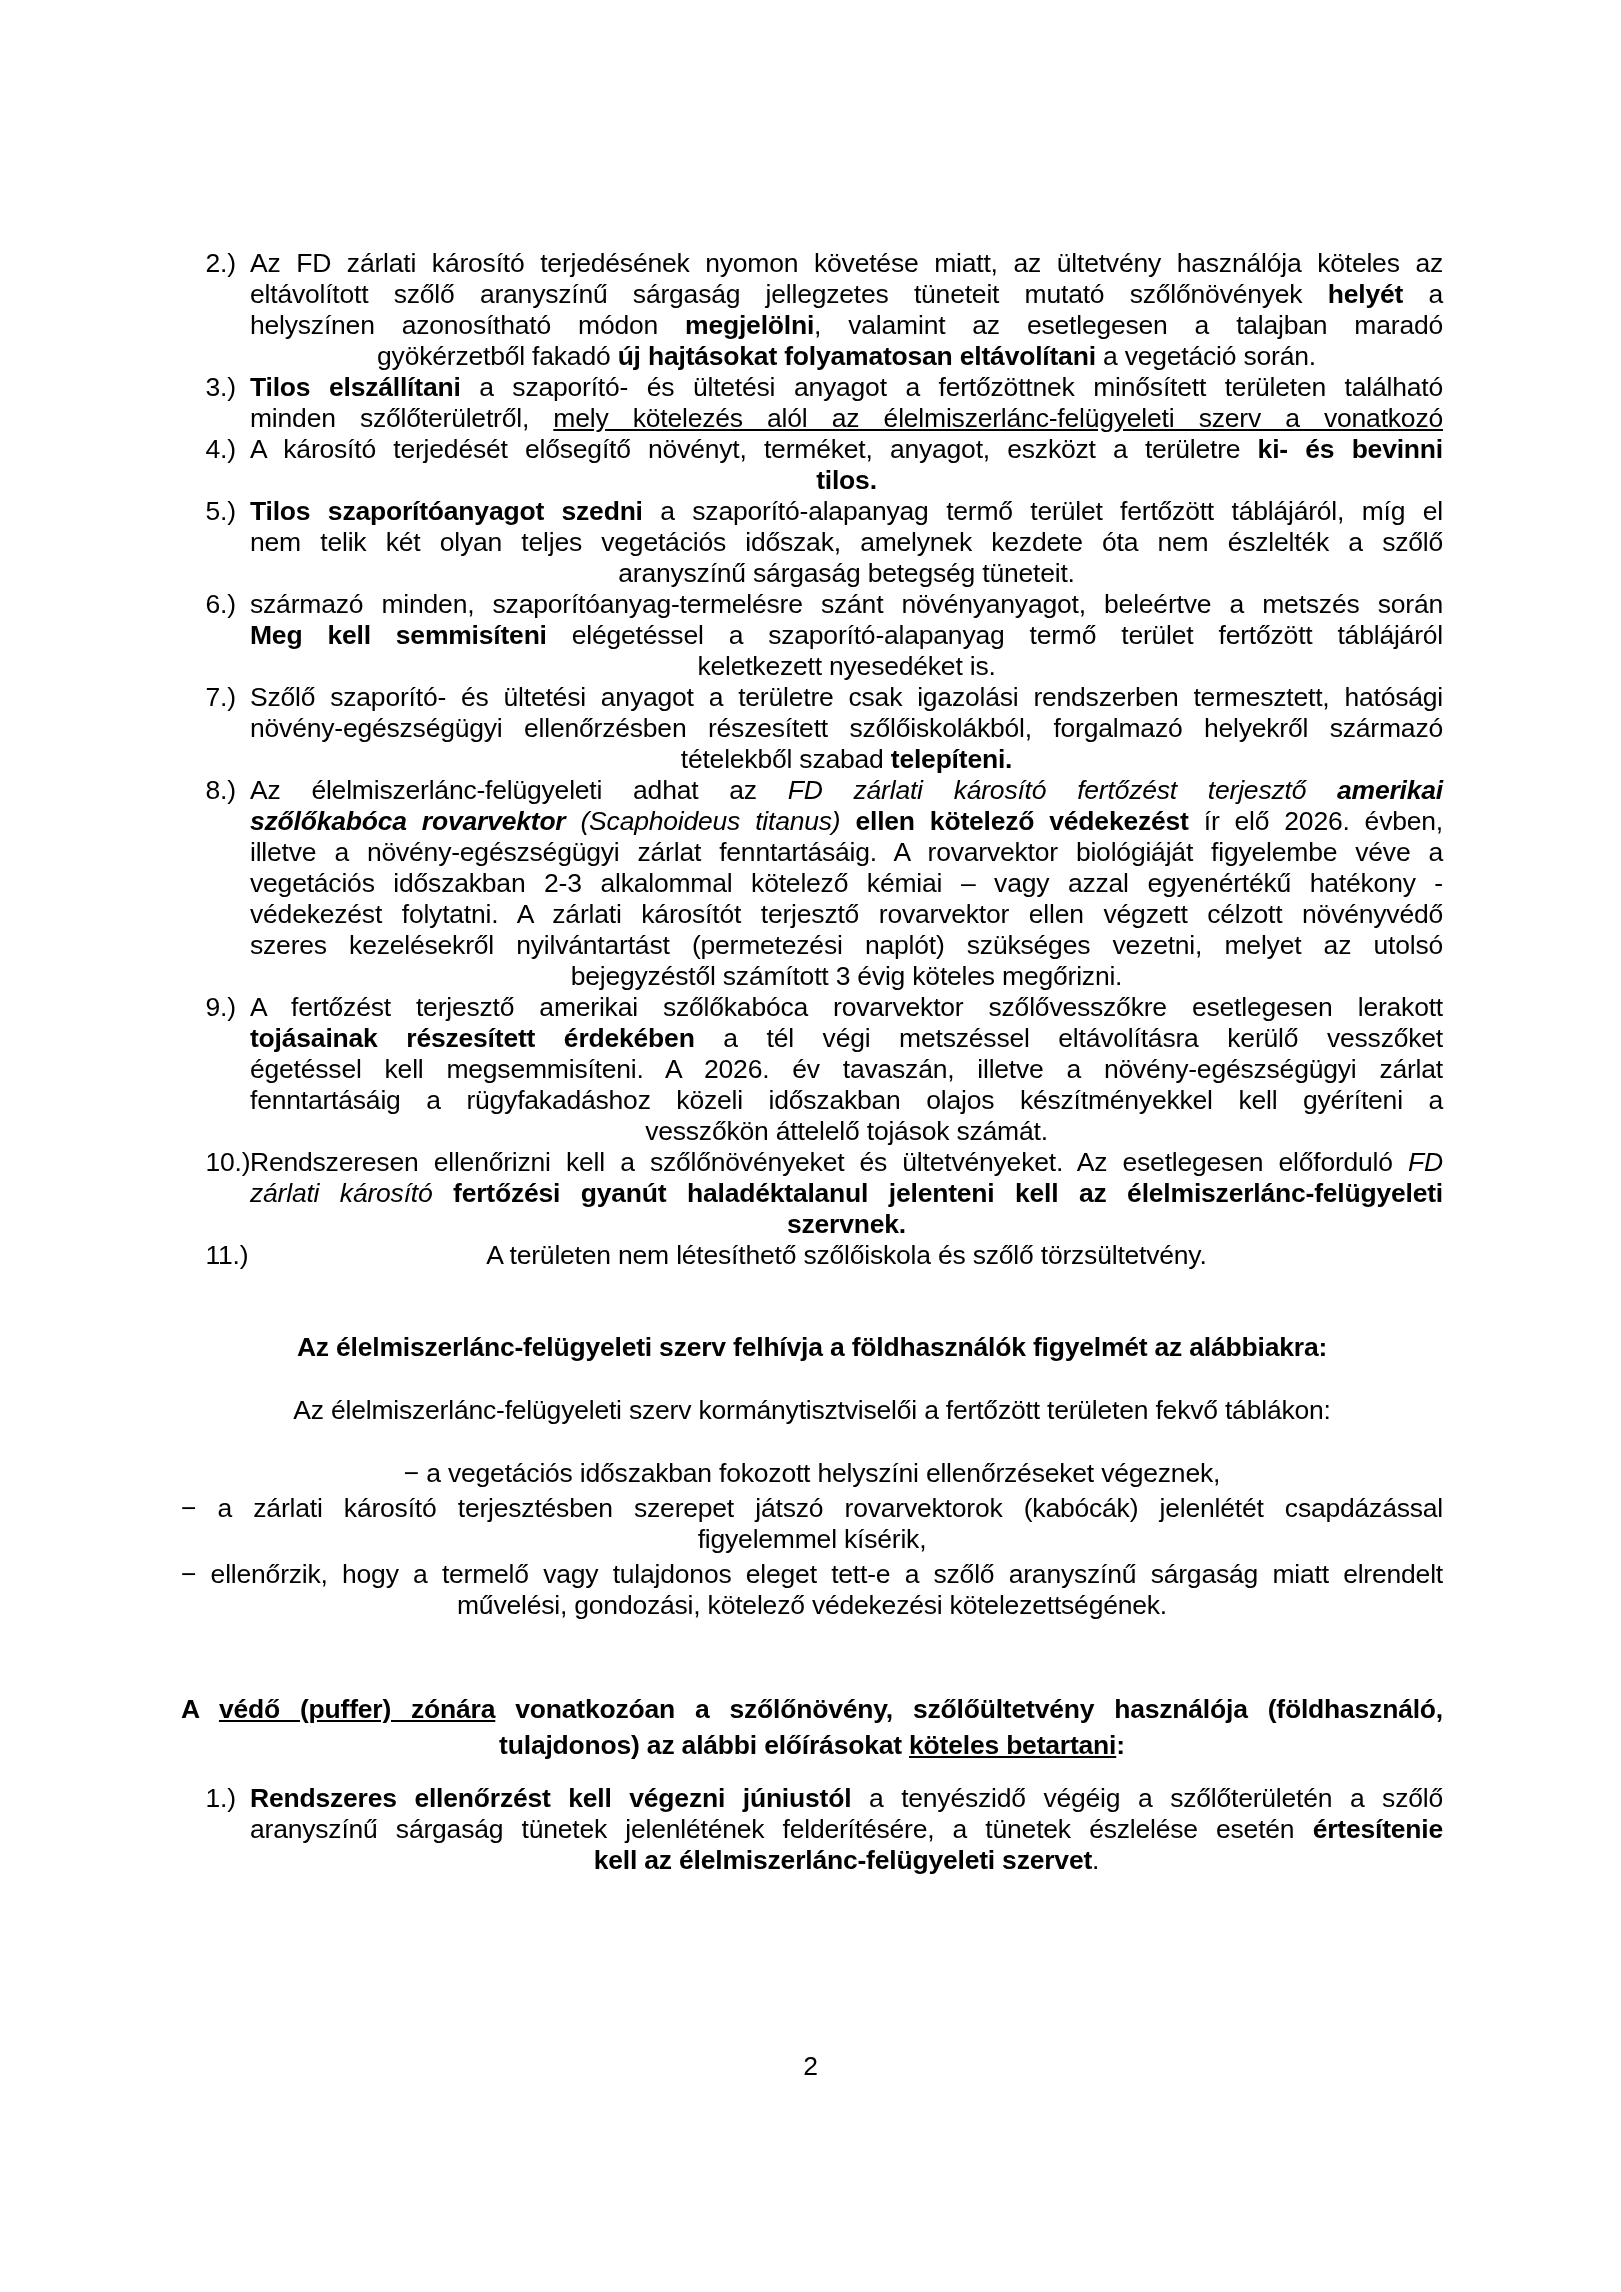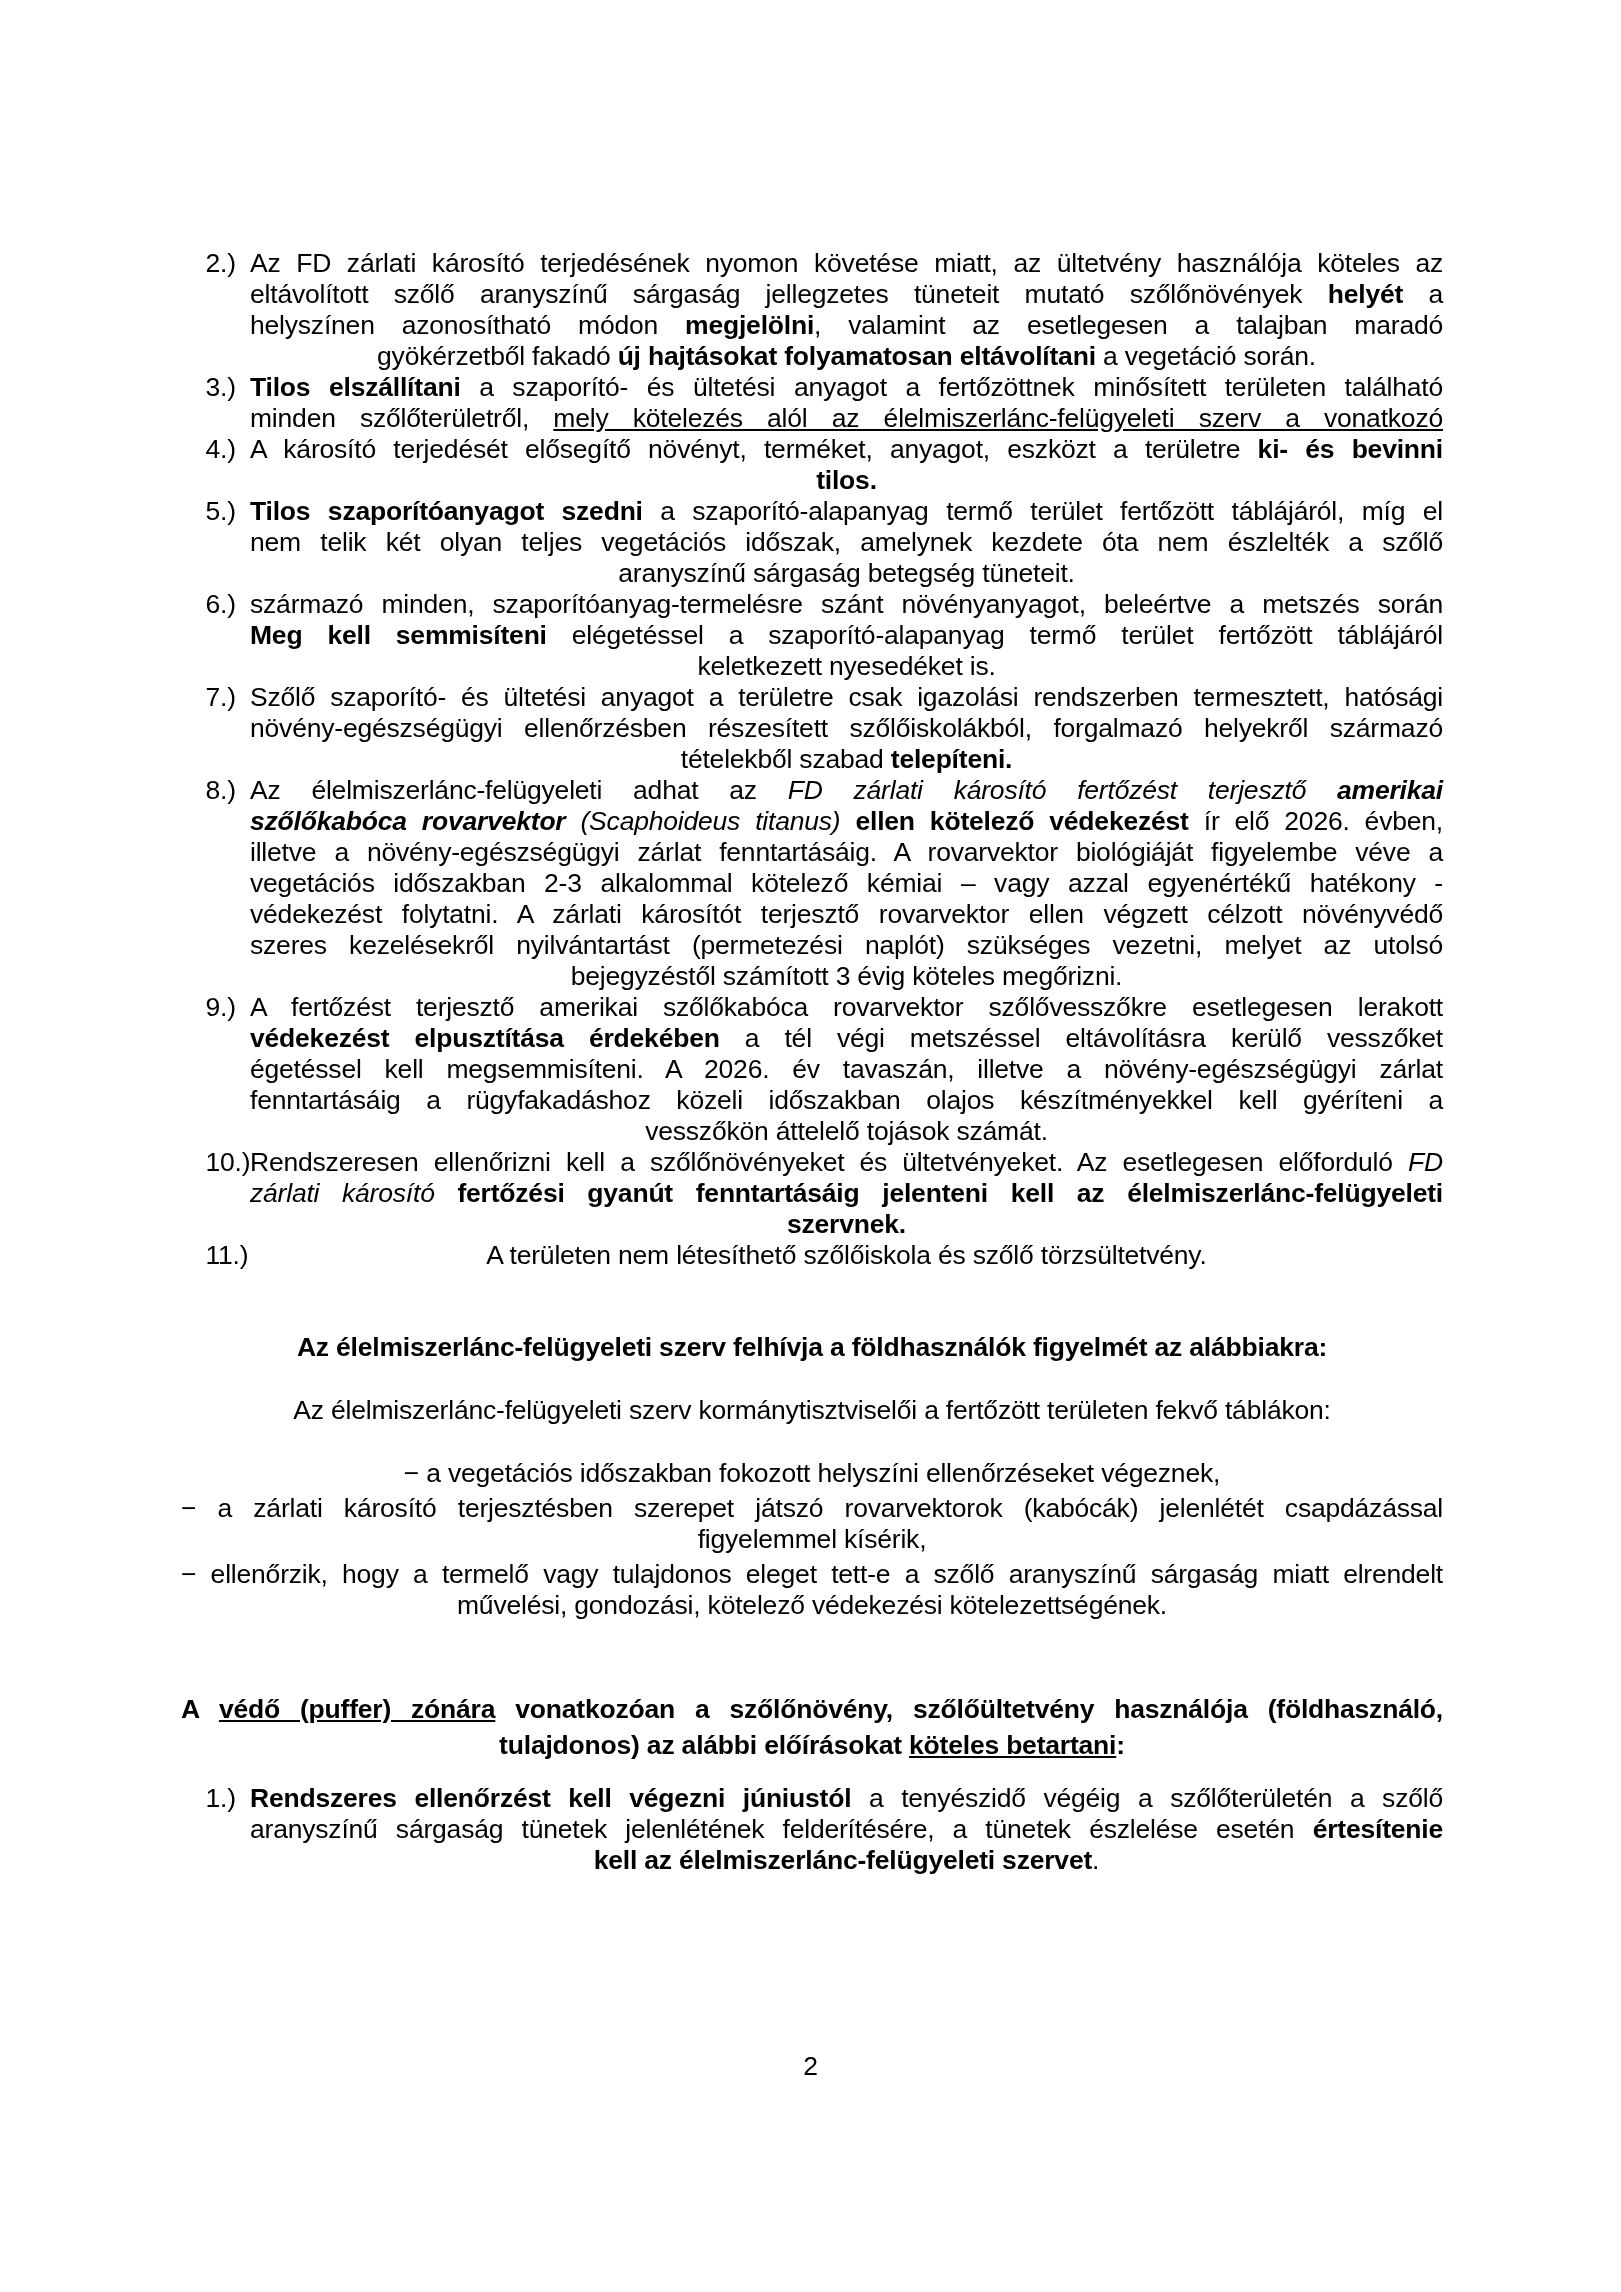--- a/index.html
+++ b/index.html
@@ -108,29 +108,29 @@
         <div class="line just"><span class="b i">szőlőkabóca rovarvektor</span><span class="i"> (Scaphoideus titanus) </span><span class="b">ellen kötelező védekezést</span><span> ír elő 2026. évben,</span></div>
         <div class="line just"><span>illetve a növény-egészségügyi zárlat fenntartásáig. A rovarvektor biológiáját figyelembe véve a</span></div>
         <div class="line just"><span>vegetációs időszakban 2-3 alkalommal kötelező kémiai – vagy azzal egyenértékű hatékony -</span></div>
         <div class="line just"><span>védekezést folytatni. A zárlati károsítót terjesztő rovarvektor ellen végzett célzott növényvédő</span></div>
         <div class="line just"><span>szeres kezelésekről nyilvántartást (permetezési naplót) szükséges vezetni, melyet az utolsó</span></div>
         <div class="line"><span>bejegyzéstől számított 3 évig köteles megőrizni.</span></div>
       </div>
       <div class="block numbered">
         <span class="num">9.)</span>
         <div class="line just"><span>A fertőzést terjesztő amerikai szőlőkabóca rovarvektor szőlővesszőkre esetlegesen lerakott</span></div>
-        <div class="line just"><span class="b">védekezést elpusztítása érdekében</span><span> a tél végi metszéssel eltávolításra kerülő vesszőket</span></div>
+        <div class="line just"><span class="b">tojásainak részesített érdekében</span><span> a tél végi metszéssel eltávolításra kerülő vesszőket</span></div>
         <div class="line just"><span>égetéssel kell megsemmisíteni. A 2026. év tavaszán, illetve a növény-egészségügyi zárlat</span></div>
         <div class="line just"><span>fenntartásáig a rügyfakadáshoz közeli időszakban olajos készítményekkel kell gyéríteni a</span></div>
         <div class="line"><span>vesszőkön áttelelő tojások számát.</span></div>
       </div>
       <div class="block numbered">
         <span class="num">10.)</span>
         <div class="line just"><span>Rendszeresen ellenőrizni kell a szőlőnövényeket és ültetvényeket. Az esetlegesen előforduló </span><span class="i">FD</span></div>
-        <div class="line just"><span class="i">zárlati károsító </span><span class="b">fertőzési gyanút fenntartásáig jelenteni kell az élelmiszerlánc-felügyeleti</span></div>
+        <div class="line just"><span class="i">zárlati károsító </span><span class="b">fertőzési gyanút haladéktalanul jelenteni kell az élelmiszerlánc-felügyeleti</span></div>
         <div class="line"><span class="b">szervnek.</span></div>
       </div>
       <div class="block numbered">
         <span class="num">11.)</span>
         <div class="line"><span>A területen nem létesíthető szőlőiskola és szőlő törzsültetvény.</span></div>
       </div>
       <div class="block heading1">
         <div class="line"><span class="b">Az élelmiszerlánc-felügyeleti szerv felhívja a földhasználók figyelmét az alábbiakra:</span></div>
       </div>
       <div class="block para">

